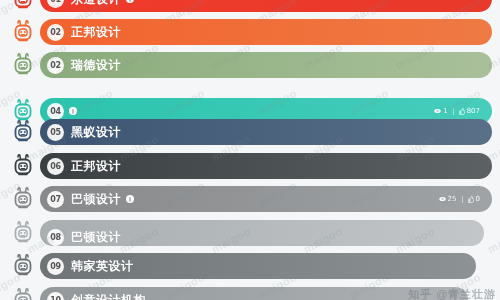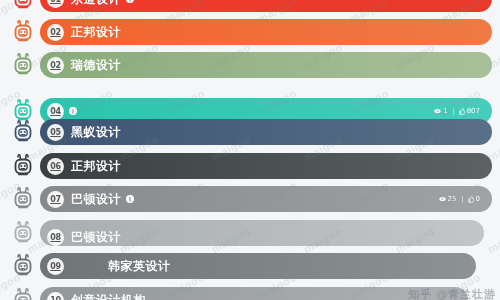--- a/index.html
+++ b/index.html
@@ -82,21 +82,20 @@
     background: rgba(255,255,255,0.92);
     color: #555;
     font-size: 8px;
     font-weight: 700;
     display: flex;
     align-items: center;
     justify-content: center;
     margin-left: 7px;
     letter-spacing: -0.3px;
     font-family: "DejaVu Sans", sans-serif;
-    text-decoration: underline;
   }
 
   .bar-label {
     color: #ffffff;
     font-size: 12px;
     font-weight: 700;
     margin-left: 7px;
     white-space: nowrap;
     letter-spacing: 0.5px;
     text-shadow: 0 0 1px rgba(0,0,0,0.12);
@@ -355,21 +354,21 @@
           <path d="M8 4 C8 1.5 9.5 1 10 3 L10.5 6.5" fill="none" stroke="#6f7477" stroke-width="1.6" stroke-linecap="round"></path>
           <path d="M18 4 C18 1.5 16.5 1 16 3 L15.5 6.5" fill="none" stroke="#6f7477" stroke-width="1.6" stroke-linecap="round"></path>
           <rect x="5.5" y="6.5" width="15" height="14" rx="5" fill="none" stroke="#6f7477" stroke-width="1.8"></rect>
           <rect x="8.8" y="10" width="8.4" height="7" rx="3.2" fill="none" stroke="#6f7477" stroke-width="1.4"></rect>
           <circle cx="11.2" cy="13" r="1.05" fill="#6f7477"></circle>
           <circle cx="14.8" cy="13" r="1.05" fill="#6f7477"></circle>
           <path d="M11.3 15.6 h3.4" stroke="#6f7477" stroke-width="1.1" stroke-linecap="round"></path>
           <path d="M9 21.5 h8" stroke="#6f7477" stroke-width="1.6" stroke-linecap="round"></path>
         </svg>
       </span>
-      <div class="bar" style="background: linear-gradient(90deg,#6f7477,#8d9295); max-width:87.2%;gap:37px;">
+      <div class="bar" style="background: linear-gradient(90deg,#6f7477,#8d9295); max-width:87.2%;">
         <span class="badge">09</span>
         <span class="bar-label">韩家英设计</span>
       </div>
     </div>
     <div class="rank-row" style="top: 285px;">
       <span class="row-icon">
         <svg width="26" height="26" viewBox="0 0 26 26" aria-hidden="true">
           <path d="M8 4 C8 1.5 9.5 1 10 3 L10.5 6.5" fill="none" stroke="#93989b" stroke-width="1.6" stroke-linecap="round"></path>
           <path d="M18 4 C18 1.5 16.5 1 16 3 L15.5 6.5" fill="none" stroke="#93989b" stroke-width="1.6" stroke-linecap="round"></path>
           <rect x="5.5" y="6.5" width="15" height="14" rx="5" fill="none" stroke="#93989b" stroke-width="1.8"></rect>

